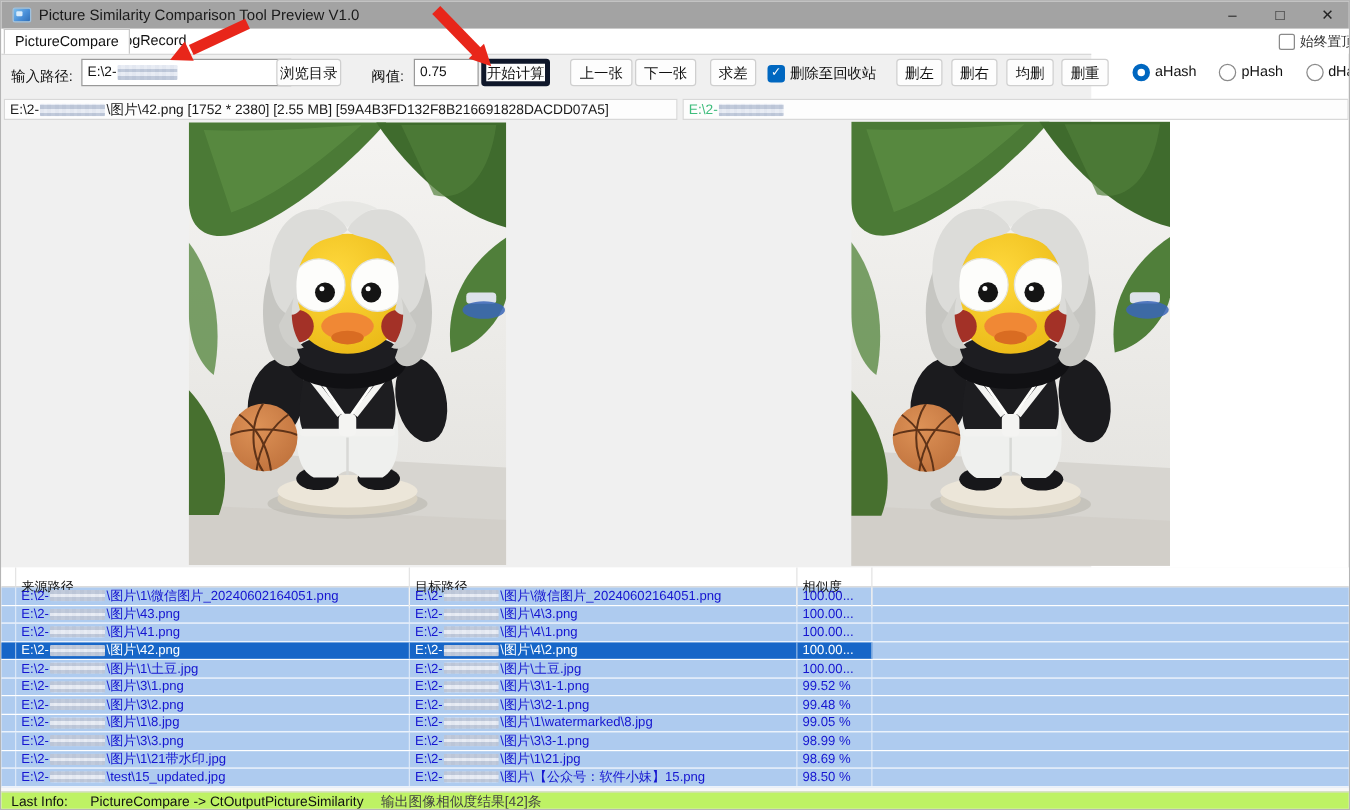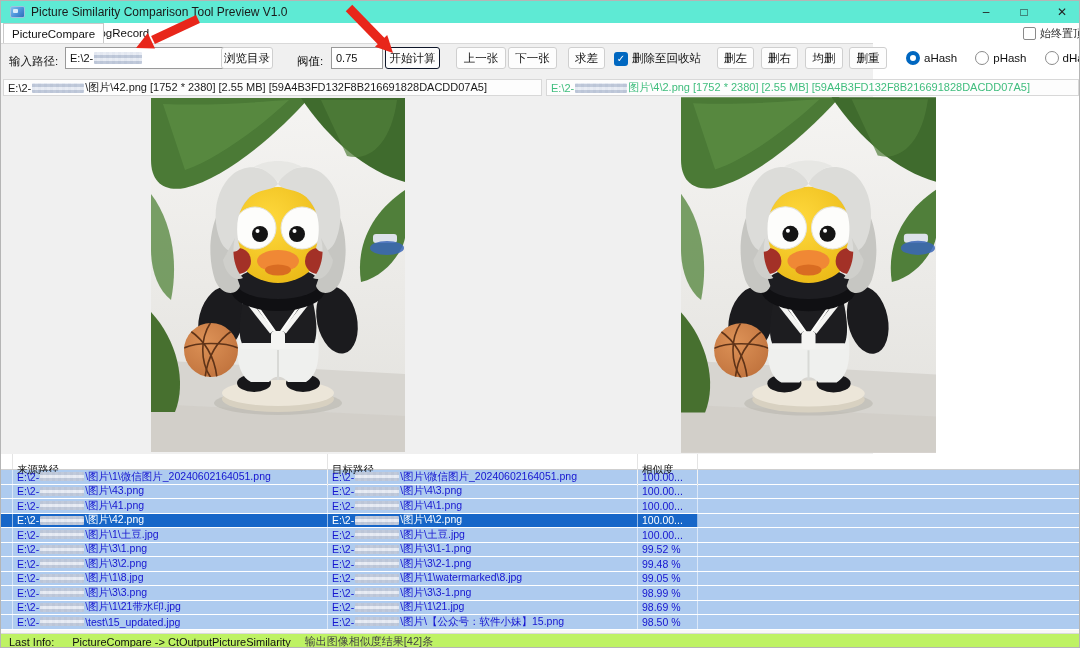--- a/index.html
+++ b/index.html
@@ -1,21 +1,21 @@
 <!DOCTYPE html>
 <html><head>
 <meta charset="utf-8">
 <style>
   * { margin:0; padding:0; box-sizing:border-box; }
   html,body { width:1080px; height:648px; overflow:hidden; }
   body { font-family:"Liberation Sans","DejaVu Sans",sans-serif; background:#fff; position:relative; }
   .window { position:absolute; inset:0; width:1080px; height:648px; background:#fff; overflow:hidden; border:1px solid #b5b5b5; }
 
   
-  .titlebar { position:absolute; left:0; top:0; width:1080px; height:22px; background:#5eead4; display:flex; align-items:center; }
+  .titlebar { position:absolute; left:0; top:0; width:1080px; height:22px; background:#a3a3a3; display:flex; align-items:center; }
   .app-icon { width:15px; height:12px; margin:0 6px 0 9px; border-radius:2px; background:linear-gradient(135deg,#7ec0ee 0%,#4a90d9 55%,#2f6fb8 100%); border:1px solid #9fc2e0; position:relative; }
   .app-icon:after{ content:""; position:absolute; left:2px; top:2px; width:5px; height:4px; background:#d9ecfb; border-radius:1px;}
   .title-text { font-size:12px; color:#1a1a1a; }
   .win-controls { margin-left:auto; display:flex; height:22px; }
   .win-btn { width:38px; height:22px; display:flex; align-items:center; justify-content:center; font-size:12px; color:#222; }
 
   
   .tabstrip { position:absolute; left:0; top:22px; width:1080px; height:20px; background:#fff; }
   .tab { position:absolute; top:2px; height:18px; padding:2px 8px 0 8px; font-size:11.5px; color:#111; }
   .tab.selected { background:#fff; border:1px solid #c9c9c9; border-bottom:none; top:0; height:20px; padding-top:4px; z-index:2; }
@@ -23,21 +23,21 @@
   .aot { position:absolute; left:1022px; top:3px; display:flex; align-items:center; gap:4px; font-size:11px; color:#333; white-space:nowrap; }
   .cb-empty { width:13px; height:13px; border:1px solid #8a8a8a; border-radius:2px; background:#fff; flex:0 0 auto;}
 
   
   .tabpage { position:absolute; left:0; top:42px; width:872px; height:590px; background:#f0f0f0; border-top:1px solid #d9d9d9; }
 
   
   .tb-label { position:absolute; font-size:11.5px; color:#111; top:10px; }
   .field { position:absolute; top:3px; height:22px; background:#fff; border:1px solid #999; font-size:11px; color:#111; display:flex; align-items:center; padding:0 4px; }
   .btn { position:absolute; top:3px; height:22px; background:#fdfdfd; border:1px solid #cfcfcf; border-radius:3px; font-size:11.5px; color:#111; display:flex; align-items:center; justify-content:center; }
-  .btn.primary { border:1px solid #0f172a; }
+  .btn.primary { border:4px solid #0f172a; }
   .chk { position:absolute; top:7px; display:flex; align-items:center; gap:4px; font-size:11.5px; color:#111; }
   .cb-on { width:14px; height:14px; background:#0067c0; border-radius:3px; color:#fff; font-size:10px; line-height:14px; text-align:center; }
   .radio-group { position:absolute; top:7px; left:905px; display:flex; gap:18px; }
   .radio-item { display:flex; align-items:center; gap:4px; font-size:11.5px; color:#111; }
   .rb { width:14px; height:14px; border-radius:50%; background:#fff; }
   .rb.on { border:4px solid #0067c0; }
   .rb.off { border:1px solid #8b8b8b; }
 
   
   .censor { display:inline-block; vertical-align:middle; height:12px; border-radius:1px; margin:0 1px;
@@ -234,21 +234,20 @@
       </div>
 
     <div class="img-label lab-left">
       <span>E:\2-</span>
         <span class="censor"></span>
         <span>\图片\42.png [1752 * 2380] [2.55 MB] [59A4B3FD132F8B216691828DACDD07A5]</span>
     </div>
     <div class="img-label lab-right">
       <span>E:\2-</span>
         <span class="censor"></span>
-        <span>图片\4\2.png [1752 * 2380] [2.55 MB] [59A4B3FD132F8B216691828DACDD07A5]</span>
     </div>
 
     <svg class="photo p1" viewBox="0 0 254 354">
         <use href="#figphoto"></use>
       </svg>
     <svg class="photo p2" viewBox="0 0 254 354">
         <use href="#figphoto"></use>
       </svg>
 
     <div class="grid">

